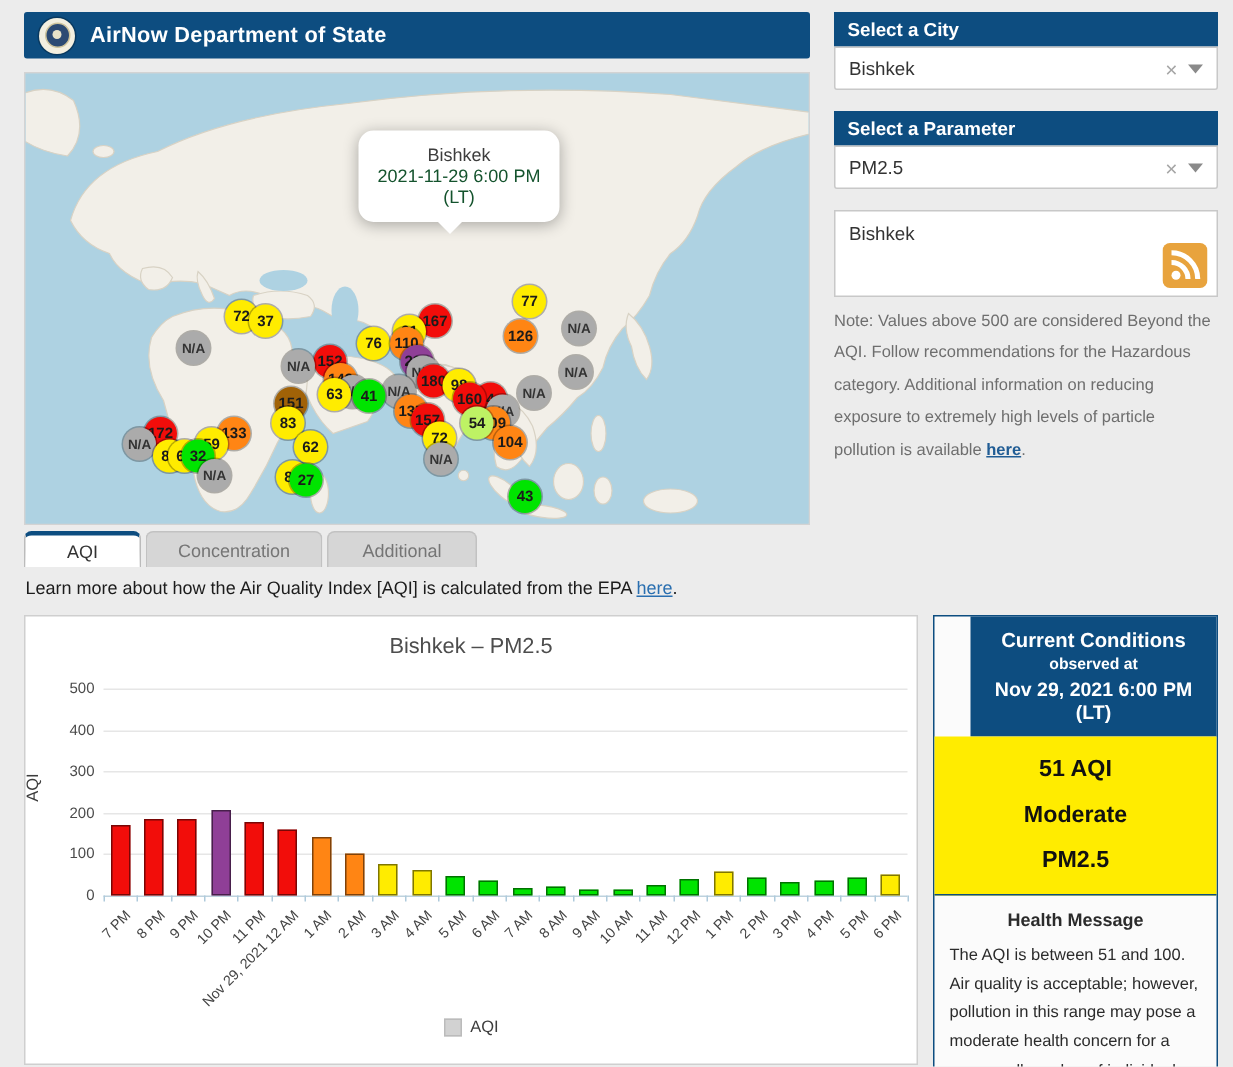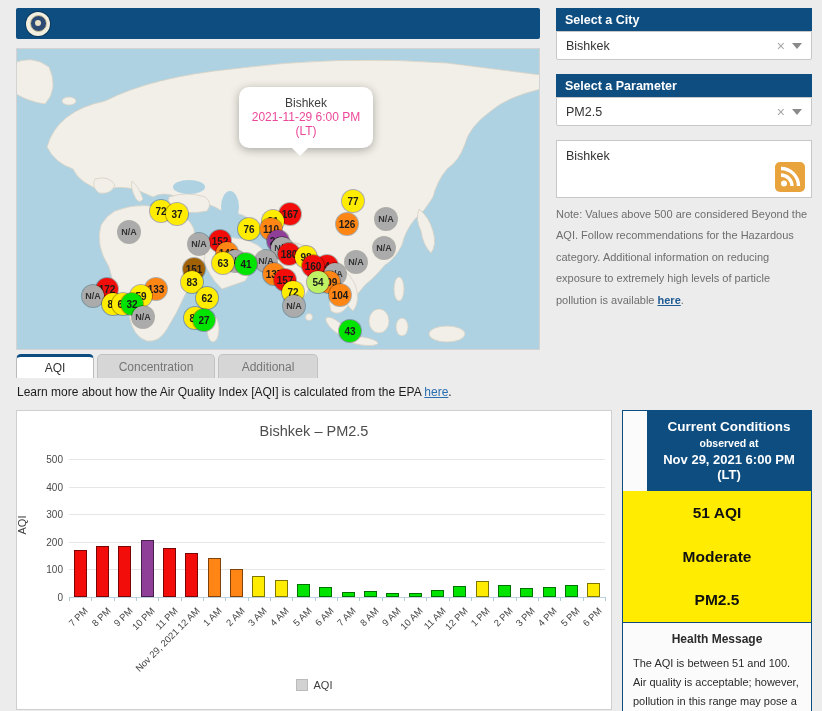--- a/index.html
+++ b/index.html
@@ -36,21 +36,21 @@
   .marker.na { font-size: 9px; color: #333; }
 
   
   .popup { position: absolute; left: 222px; top: 38px; width: 134px;
     background: #fff; border-radius: 10px; box-shadow: 0 2px 10px rgba(0,0,0,.3);
     padding: 9px 8px 10px; text-align: center; z-index: 5; }
   .popup::after { content:""; position:absolute; left: 52px; bottom:-8px;
     border-left: 9px solid transparent; border-right: 9px solid transparent;
     border-top: 9px solid #fff; }
   .popup .city { font-size: 12px; color: #3d3d3d; }
-  .popup .dt   { font-size: 12px; color: #ec4899; }
+  .popup .dt   { font-size: 12px; color: #14532d; }
   .popup table { border-collapse: collapse; margin: 6px auto 0; }
   .popup th { background: #0d4d80; color: #fff; font-size: 11px; padding: 3px 7px;
     border: 1px solid #0d4d80; }
   .popup td { font-size: 11px; padding: 3px 7px; border: 1px solid #0d4d80; color:#222; }
   .popup td.aqi-val { background: #ffec00; }
 
   
   .tabs { position: absolute; left: 16px; top: 354px; display: flex; gap: 3px; height: 24px; }
   .tab { border-radius: 5px 5px 0 0; font-size: 12px; display: flex;
     align-items: center; justify-content: center; cursor: pointer; }
@@ -101,34 +101,35 @@
   
   .cc { position: absolute; left: 622px; top: 410px; width: 190px;
     border: 1px solid #0d4d80; background: #fbfbfb; }
   .cc-head { background: #0d4d80; color: #fff; text-align: center; padding: 8px 4px 9px; margin-left: 24px; }
   .cc-head .t1 { font-size: 13.5px; font-weight: bold; }
   .cc-head .t2 { font-size: 10.5px; font-weight: bold; margin-top: 3px; }
   .cc-head .t3 { font-size: 13px; font-weight: bold; margin-top: 3px; }
   .cc-aqi { background: #ffec00; border-bottom: 1px solid #0d4d80; text-align: center;
     padding: 14px 4px; color: #111; }
   .cc-aqi div { font-size: 15.5px; font-weight: bold; line-height: 1; }
-  .cc-aqi div + div { margin-top: 28px; }
+  .cc-aqi div + div { margin-top: 15px; }
   .cc-health-head { text-align: center; font-size: 12px; font-weight: bold; color: #2b2b2b;
     padding: 9px 4px 2px; }
   .cc-health-text { font-size: 11px; color: #2b2b2b; line-height: 1.75; padding: 6px 10px 12px; }
   .cc-footnote { position: absolute; left: 622px; top: 707px; width: 192px;
     font-size: 10.5px; color: #7a7a7a; line-height: 1.8; }
 </style>
 </head>
 <body>
 
 <div class="header-bar">
   <div class="seal">
       <div class="inner"></div>
     </div>
+  <div class="header-title">AirNow Department of State</div>
 </div>
 
 <div class="map">
   <svg width="524" height="302" viewBox="0 0 524 302" style="position:absolute;left:0;top:0">
     <rect width="524" height="302" fill="#aed2e2"></rect>
     <g fill="#f2efe8" stroke="#d8d2c4" stroke-width="0.8">
 
       <path d="M-5,15 Q15,5 32,18 Q42,40 28,55 Q8,52 -5,42 Z"></path>
       <ellipse cx="52" cy="52" rx="7" ry="4"></ellipse>
 

